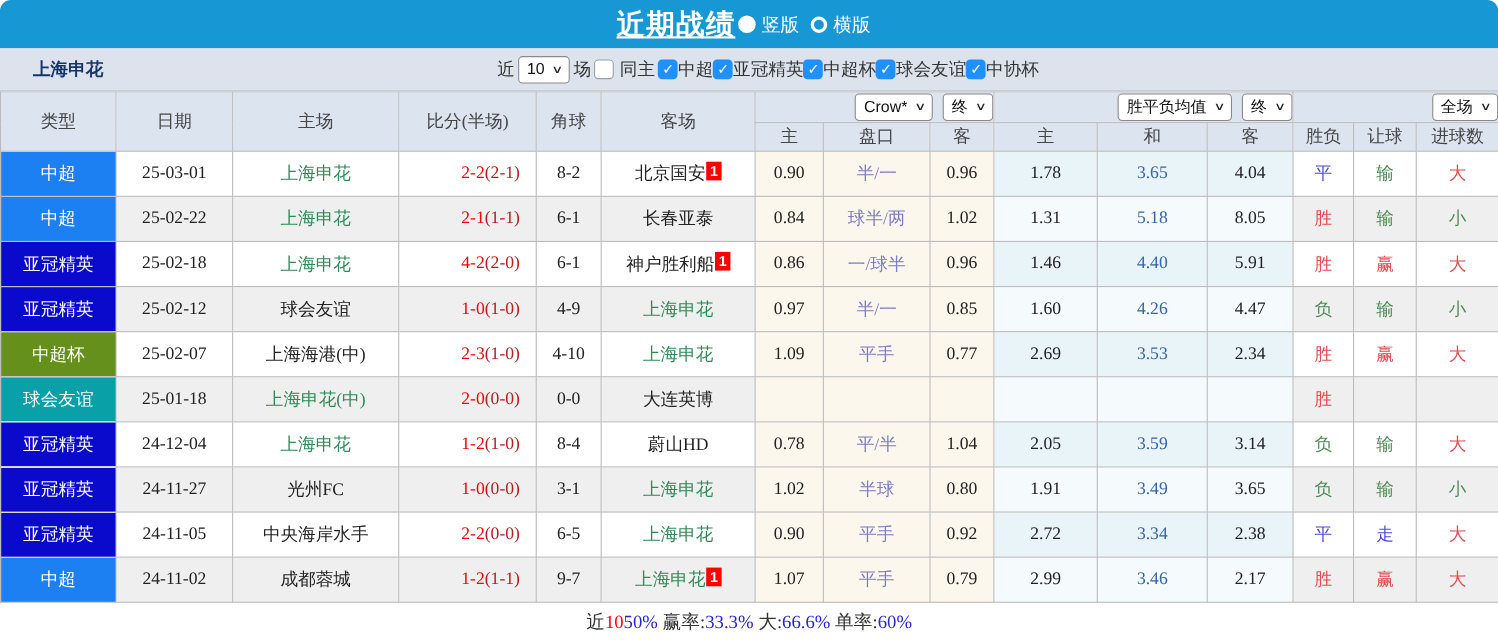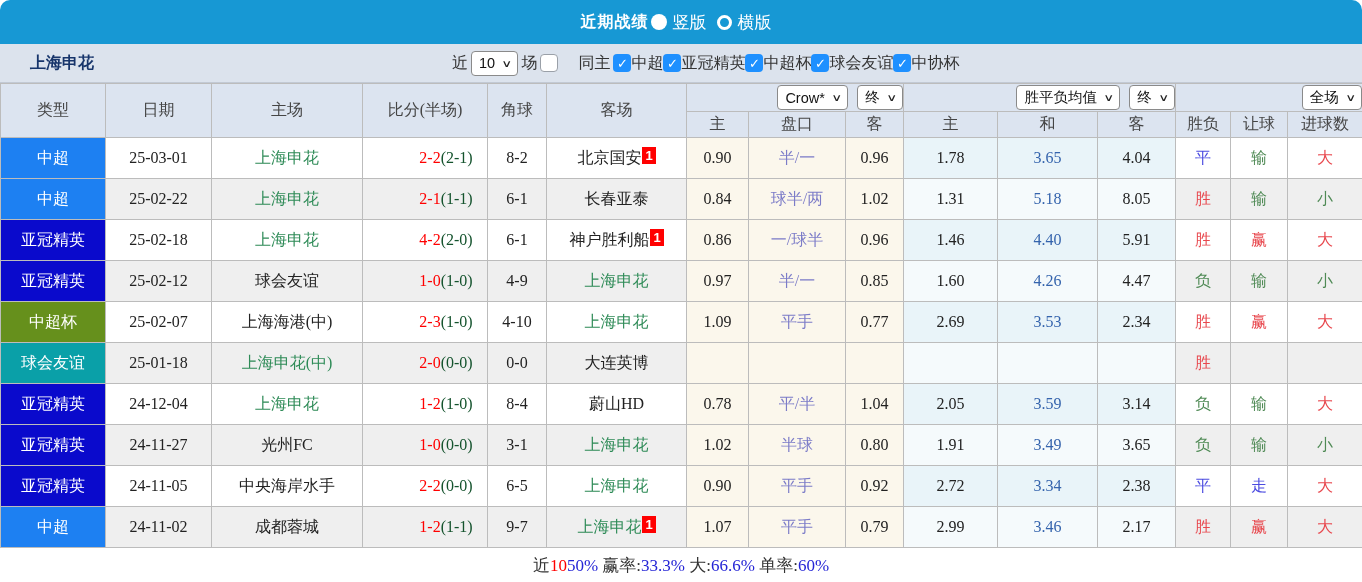--- a/index.html
+++ b/index.html
@@ -7,21 +7,21 @@
     width:1362px; height:582px; position:relative; background:#fff;
     border-radius:10px 10px 8px 8px; overflow:hidden;
     font-family:"Liberation Serif","DejaVu Serif",serif;
     -webkit-font-smoothing:antialiased;
   }
   
   .titlebar {
     height:44px; background:#1798d4; display:flex; align-items:center;
     justify-content:center; color:#fff;
   }
-  .title { font-size:16px; font-weight:bold; letter-spacing:1px; }
+  .title { font-size:26px; font-weight:bold; letter-spacing:1px;text-decoration:underline; }
   .radio-group { display:flex; align-items:center; font-size:17px; margin-left:2px; }
   .radio { box-sizing:border-box; border-radius:50%; display:inline-block; }
   .radio.sel  { width:16px; height:16px; background:#fff; }
   .radio.unsel{ width:15px; height:15px; border:3px solid #fff; background:transparent; }
   .radio-label { margin:0 10px 0 6px; }
   
   .filterbar {
     height:38px; background:#dce3ed; position:relative;
     border-bottom:1px solid #c2c9d4; font-size:16px; color:#333;
   }
@@ -58,21 +58,21 @@
   tbody tr { height:41px; font-size:16px; color:#222; }
   tbody tr:nth-child(even) td { background:#efefef; }
   td.ah  { background:#fbf7ec !important; }
   tbody tr:nth-child(odd)  td.eu { background:#e9f4f9; }
   tbody tr:nth-child(even) td.eu { background:#f5fafc; }
   td.type { color:#fff; }
   td.line { color:#7c7cc8; }
   td.draw { color:#3564ad; }
   .green { color:#2e8b57; }
   .score-red { color:#ff0000;margin-left:42px; }
-  .score-half { color:#14532d; }
+  .score-half { color:#b91c1c; }
   .c-red   { color:#e8484e; }
   .c-green { color:#4f8a55; }
   .c-blue  { color:#4b4be0; }
   .badge {
     display:inline-block; background:#ff0000; color:#fff; font-size:13px; font-weight:bold;
     line-height:17px; padding:0 3px; margin-left:1px; vertical-align:3px;
     font-family:"Liberation Sans","DejaVu Sans",sans-serif;
   }
   .hdr-selects { display:flex; align-items:center; justify-content:flex-end; gap:9px; }
   
@@ -101,21 +101,21 @@
     <span class="team-name">上海申花</span>
     <span class="filters">
       <span>近</span>
       <span class="sel-box">
         <span>10</span>
         <span class="chev">∨</span>
       </span>
       <span>场</span>
       <span class="cb-item">
         <span class="cb off"></span>
-        <span style="margin-left:20px">同主</span>
+        <span style="margin-left:5px">同主</span>
       </span>
       <span id="league-filters" style="display:inline-flex;align-items:center;">
           <span class="cb-item">
             <span class="cb on">✓</span>
             <span>中超</span>
           </span>
           <span class="cb-item">
             <span class="cb on">✓</span>
             <span>亚冠精英</span>
           </span>

